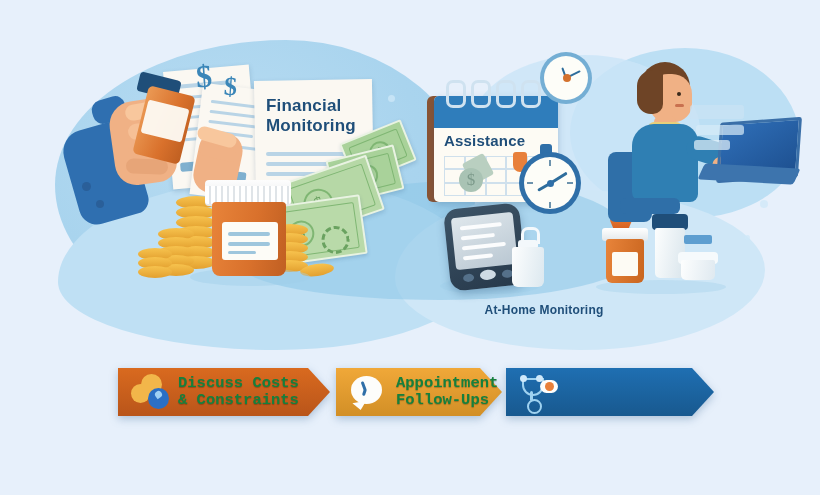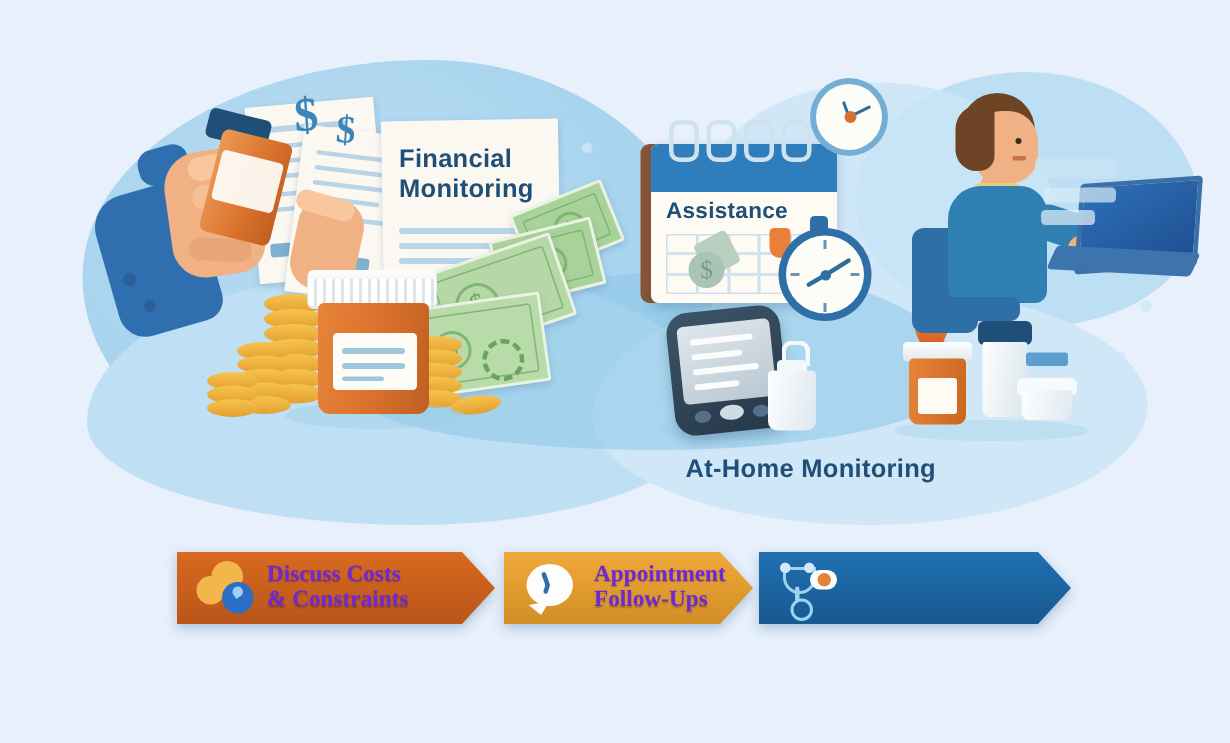--- a/index.html
+++ b/index.html
@@ -83,22 +83,22 @@
   .chair{position:absolute;background:#2f6fa8;border-radius:8px;}
 
   
   .label{position:absolute;color:#1f4e79;font-weight:bold;letter-spacing:.2px;line-height:1.18;}
 
   
   .banner{position:absolute;height:48px;display:flex;align-items:center;
     filter:drop-shadow(0 3px 4px rgba(40,90,140,.3));}
   .banner-shape{position:absolute;inset:0;
     clip-path:polygon(0 0,calc(100% - 22px) 0,100% 50%,calc(100% - 22px) 100%,0 100%);}
-  .banner-text{position:relative;color:#6d28d9;font-weight:bold;font-size:15.5px;line-height:1.08;
-    white-space:pre-line;text-shadow:0 1px 1px rgba(0,0,0,.25);font-family:Liberation Serif, serif;}
+  .banner-text{position:relative;color:#15803d;font-weight:bold;font-size:15.5px;line-height:1.08;
+    white-space:pre-line;text-shadow:0 1px 1px rgba(0,0,0,.25);font-family:Liberation Mono, monospace;}
   .banner-icon{position:relative;width:44px;height:40px;margin-left:12px;margin-right:4px;flex:0 0 44px;}
 
   .bicoin{position:absolute;border-radius:50%;background:#f2b64a;}
   .bicoin.blue{background:#2b6fc4;}
   .bubble{position:absolute;background:#fdfdfb;border-radius:50%;}
   .bubble-tail{position:absolute;width:0;height:0;border-left:8px solid #fdfdfb;
      border-top:7px solid transparent;border-bottom:7px solid transparent;}
   .stetho{position:absolute;border:2.5px solid #9fd2f0;border-radius:0 0 14px 14px;}
 </style>
 </head>
@@ -284,21 +284,21 @@
     </div>
     <div style="position:absolute;left:13px;top:66px;width:11px;height:8px;background:#55718a;border-radius:50%;"></div>
     <div style="position:absolute;left:30px;top:64px;width:16px;height:10px;background:#cfdbe4;border-radius:50%;"></div>
     <div style="position:absolute;left:52px;top:66px;width:11px;height:8px;background:#55718a;border-radius:50%;"></div>
   </div>
 
   <div class="obj" style="left:521px;top:227px;width:13px;height:14px;border:3px solid #f4f9fc;border-bottom:none;border-radius:7px 7px 0 0;background:transparent;"></div>
   <div class="obj" style="left:518px;top:240px;width:20px;height:9px;background:#f3f8fb;border-radius:3px;"></div>
   <div class="obj" style="left:512px;top:247px;width:32px;height:40px;background:linear-gradient(100deg,#fdfefe 0%,#dce8ef 100%);border-radius:3px 3px 6px 6px;"></div>
 
-  <div class="label" style="left:424px;top:303px;width:200px;font-size:17px;text-align:right;">At-Home Monitoring</div>
+  <div class="label" style="left:444px;top:303px;width:200px;font-size:12px;text-align:center;">At-Home Monitoring</div>
 
   <div class="obj" style="left:610px;top:202px;width:22px;height:30px;background:linear-gradient(180deg,#f29a4a 0%,#d4591c 100%);border-radius:50% 50% 50% 50%/70% 70% 30% 30%;clip-path:polygon(50% 0,100% 62%,78% 100%,22% 100%,0 62%);"></div>
 
   <div class="shadow-ellipse" style="left:596px;top:280px;width:130px;height:14px;opacity:.35;"></div>
   <div class="obj" style="left:602px;top:228px;width:46px;height:13px;background:linear-gradient(180deg,#ffffff,#e2e7ea);border-radius:3px;"></div>
   <div class="obj" style="left:606px;top:239px;width:38px;height:44px;background:linear-gradient(100deg,#e8843a,#c9651f);border-radius:3px 3px 6px 6px;"></div>
   <div class="obj" style="left:612px;top:252px;width:26px;height:24px;background:#fdfbf4;border-radius:2px;"></div>
 
   <div class="obj" style="left:652px;top:214px;width:36px;height:16px;background:#1f4e79;border-radius:4px;"></div>
   <div class="obj" style="left:655px;top:228px;width:30px;height:50px;background:linear-gradient(100deg,#fdfefe 0%,#d9e5ec 100%);border-radius:2px 2px 5px 5px;"></div>

